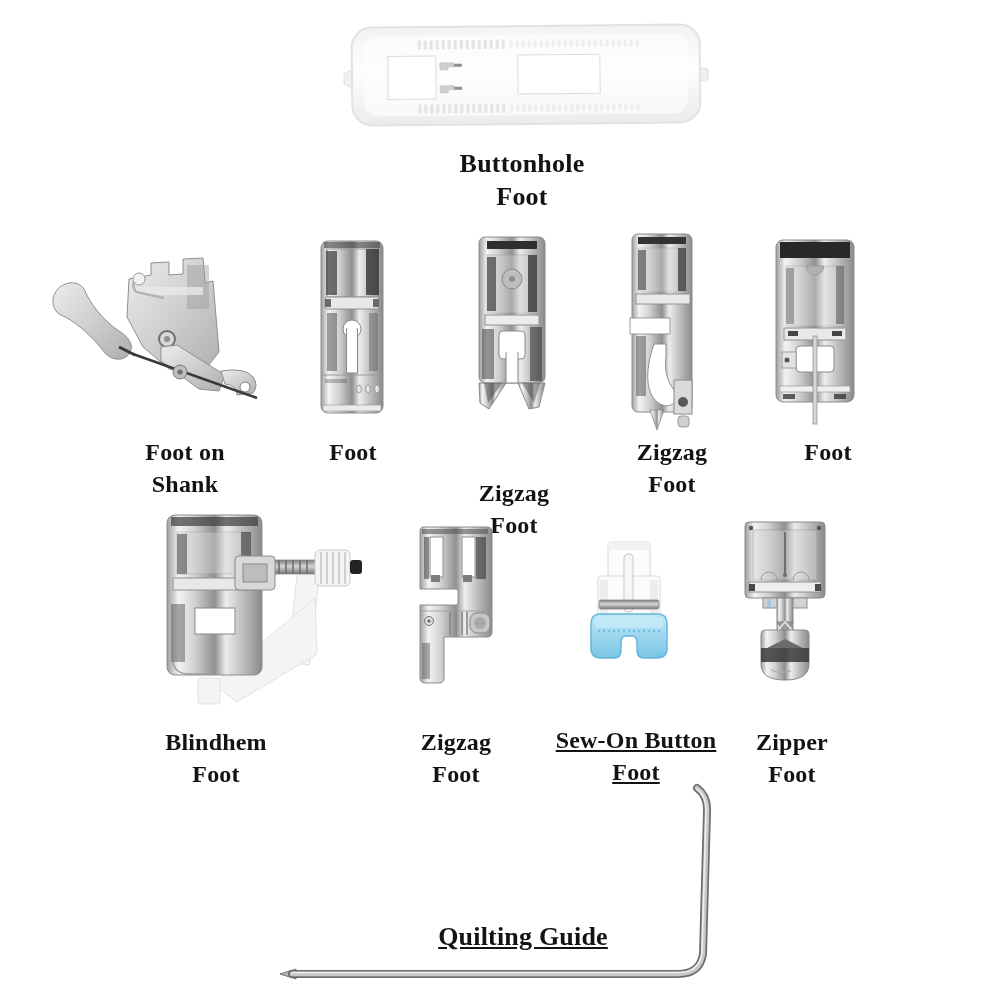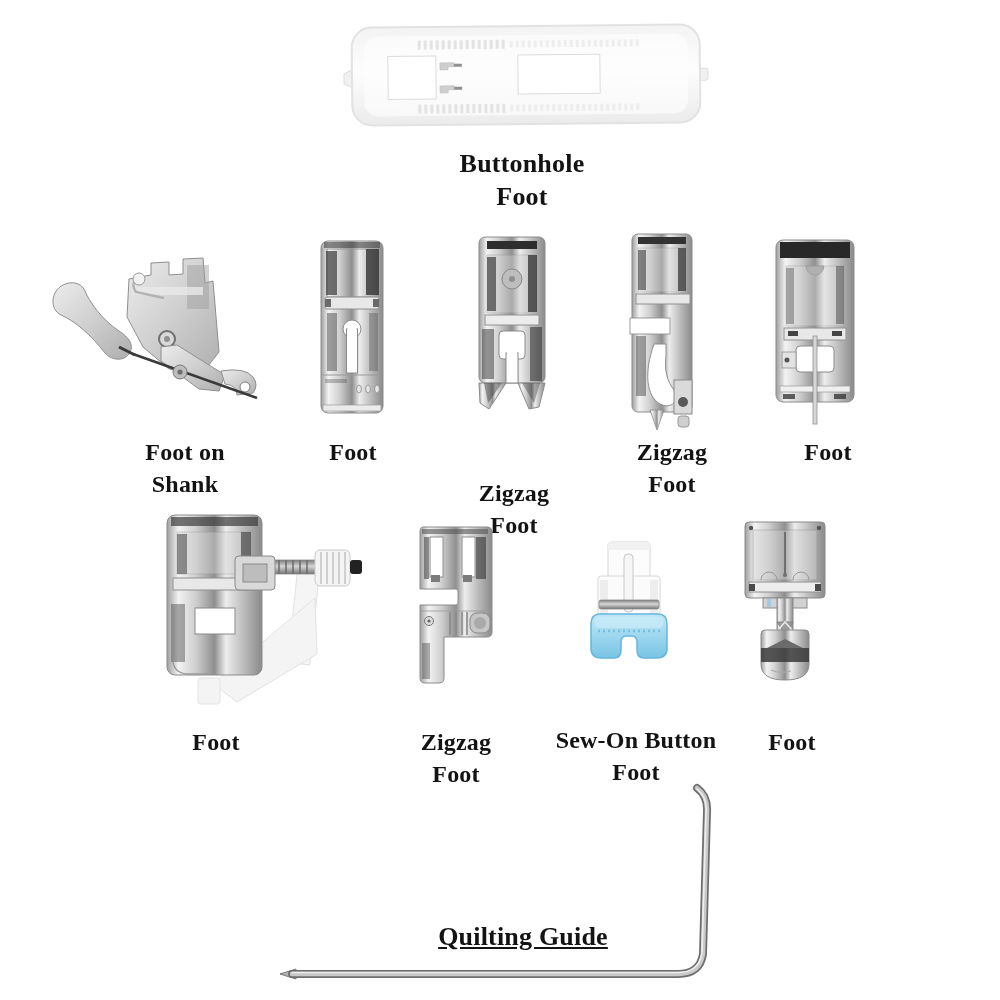--- a/index.html
+++ b/index.html
@@ -228,20 +228,21 @@
       <rect x="76" y="20" width="10" height="42" fill="#333333" opacity="0.6"></rect>
       <rect x="8" y="66" width="82" height="12" fill="#e8e8e8" stroke="#909090"></rect>
       <rect x="70" y="44" width="40" height="34" rx="4" fill="#d9d9d9" stroke="#8a8a8a"></rect>
       <rect x="78" y="52" width="24" height="18" fill="#bdbdbd" stroke="#8a8a8a"></rect>
       <rect x="30" y="96" width="40" height="26" fill="#ffffff" stroke="#8a8a8a"></rect>
       <rect x="6" y="92" width="14" height="58" fill="#474747" opacity="0.45"></rect>
       <path d="M 8 150 q 2 12 16 12 l 20 0" fill="none" stroke="#9a9a9a" stroke-width="1.5"></path>
     </svg>
   </figure>
   <div class="label" style="left:126px;top:726px;width:180px;">
+    <div>Blindhem</div>
     <div>Foot</div>
   </div>
 
   <figure class="item" style="left:410px;top:525px;">
     <svg width="90" height="160" viewBox="0 0 90 160" aria-label="chrome cording presser foot">
       <path d="M 13 2 H 77 Q 82 2 82 7 V 107 Q 82 112 77 112 H 34 V 153 Q 34 158 29 158 H 15 Q 10 158 10 153 V 80 H 46 Q 48 80 48 78 V 66 Q 48 64 46 64 H 10 V 7 Q 10 2 13 2 Z" fill="url(#gChrome)" stroke="#8c8c8c"></path>
       <rect x="12" y="4" width="66" height="5" fill="#555555" opacity="0.6"></rect>
       <rect x="20" y="12" width="13" height="40" fill="#ffffff" stroke="#8e8e8e"></rect>
       <rect x="52" y="12" width="13" height="40" fill="#ffffff" stroke="#8e8e8e"></rect>
       <rect x="14" y="12" width="5" height="42" fill="#3a3a3a" opacity="0.55"></rect>
@@ -274,21 +275,21 @@
       <rect x="12" y="36" width="62" height="42" rx="3" fill="#fbfbfb" stroke="#d8d8d8"></rect>
       <rect x="14" y="40" width="8" height="34" fill="#ededed"></rect>
       <rect x="64" y="40" width="8" height="34" fill="#ededed"></rect>
       <rect x="38" y="14" width="9" height="58" rx="4" fill="#f6f6f6" stroke="#c8c8c8"></rect>
       <rect x="13" y="60" width="60" height="9" rx="2" fill="url(#gBar)" stroke="#8a8a8a" stroke-width="0.8"></rect>
       <path d="M 14 74 H 72 Q 81 74 81 84 V 108 Q 81 118 71 118 H 58 Q 51 118 51 110 V 102 Q 51 96 45.5 96 H 40.5 Q 35 96 35 102 V 110 Q 35 118 28 118 H 15 Q 5 118 5 108 V 84 Q 5 74 14 74 Z" fill="url(#gBlue)" opacity="0.92" stroke="#58b0d8" stroke-width="1.5"></path>
       <rect x="9" y="77" width="68" height="11" rx="4" fill="#c6eaf7" opacity="0.85"></rect>
       <line x1="12" y1="91" x2="74" y2="91" stroke="#62b7dc" stroke-width="2.4" stroke-dasharray="2,3" opacity="0.75"></line>
     </svg>
   </figure>
-  <div class="label" style="left:536px;top:724px;width:200px;">
+  <div class="label" style="left:536px;top:724px;width:200px;text-decoration:underline;">
     <div>Sew-On Button</div>
     <div>Foot</div>
   </div>
 
   <figure class="item" style="left:737px;top:518px;">
     <svg width="95" height="172" viewBox="0 0 95 172" aria-label="chrome zipper presser foot">
       <rect x="8" y="4" width="80" height="76" rx="4" fill="url(#gChrome)" stroke="#8a8a8a"></rect>
       <rect x="16" y="12" width="64" height="50" fill="#d2d2d2" opacity="0.45" stroke="#949494"></rect>
       <line x1="48" y1="14" x2="48" y2="56" stroke="#6f6f6f" stroke-width="2"></line>
       <circle cx="48" cy="57" r="2" fill="#6f6f6f"></circle>
@@ -304,20 +305,21 @@
       <rect x="40" y="80" width="16" height="36" fill="url(#gChrome)" stroke="#8a8a8a"></rect>
       <polygon points="40,104 56,104 48,116" fill="#9b9b9b" stroke="#777777" stroke-width="0.8"></polygon>
       <polyline points="41,112 48,104 55,112" fill="none" stroke="#e8e8e8" stroke-width="1.5"></polyline>
       <path d="M 28 112 H 68 Q 72 112 72 116 V 146 Q 72 162 48 162 Q 24 162 24 146 V 116 Q 24 112 28 112 Z" fill="url(#gChrome)" stroke="#8a8a8a"></path>
       <rect x="24" y="130" width="48" height="14" fill="#3a3a3a" opacity="0.85"></rect>
       <polygon points="30,130 48,121 66,130" fill="#6b6b6b"></polygon>
       <path d="M 34 152 q 8 4 20 1" fill="none" stroke="#aaaaaa" stroke-width="1.2"></path>
     </svg>
   </figure>
   <div class="label" style="left:702px;top:726px;width:180px;">
+    <div>Zipper</div>
     <div>Foot</div>
   </div>
 
   <figure class="item" style="left:280px;top:778px;">
     <svg width="440" height="215" viewBox="0 0 440 215" aria-label="bent L-shaped metal quilting guide bar">
       <polygon points="0,196 16,191 16,201" fill="#b5b5b5" stroke="#777777" stroke-width="1"></polygon>
       <path d="M 12 196 L 398 196 Q 420 196 423 176 L 427 34 Q 428 18 417 10" fill="none" stroke="#6f6f6f" stroke-width="8" stroke-linecap="round"></path>
       <path d="M 12 196 L 398 196 Q 420 196 423 176 L 427 34 Q 428 18 417 10" fill="none" stroke="#c9c9c9" stroke-width="4.5" stroke-linecap="round"></path>
       <path d="M 12 194.5 L 398 194.5 Q 419 194.5 422 175 L 426 34 Q 427 19 417 11" fill="none" stroke="#efefef" stroke-width="1.6" stroke-linecap="round"></path>
     </svg>

